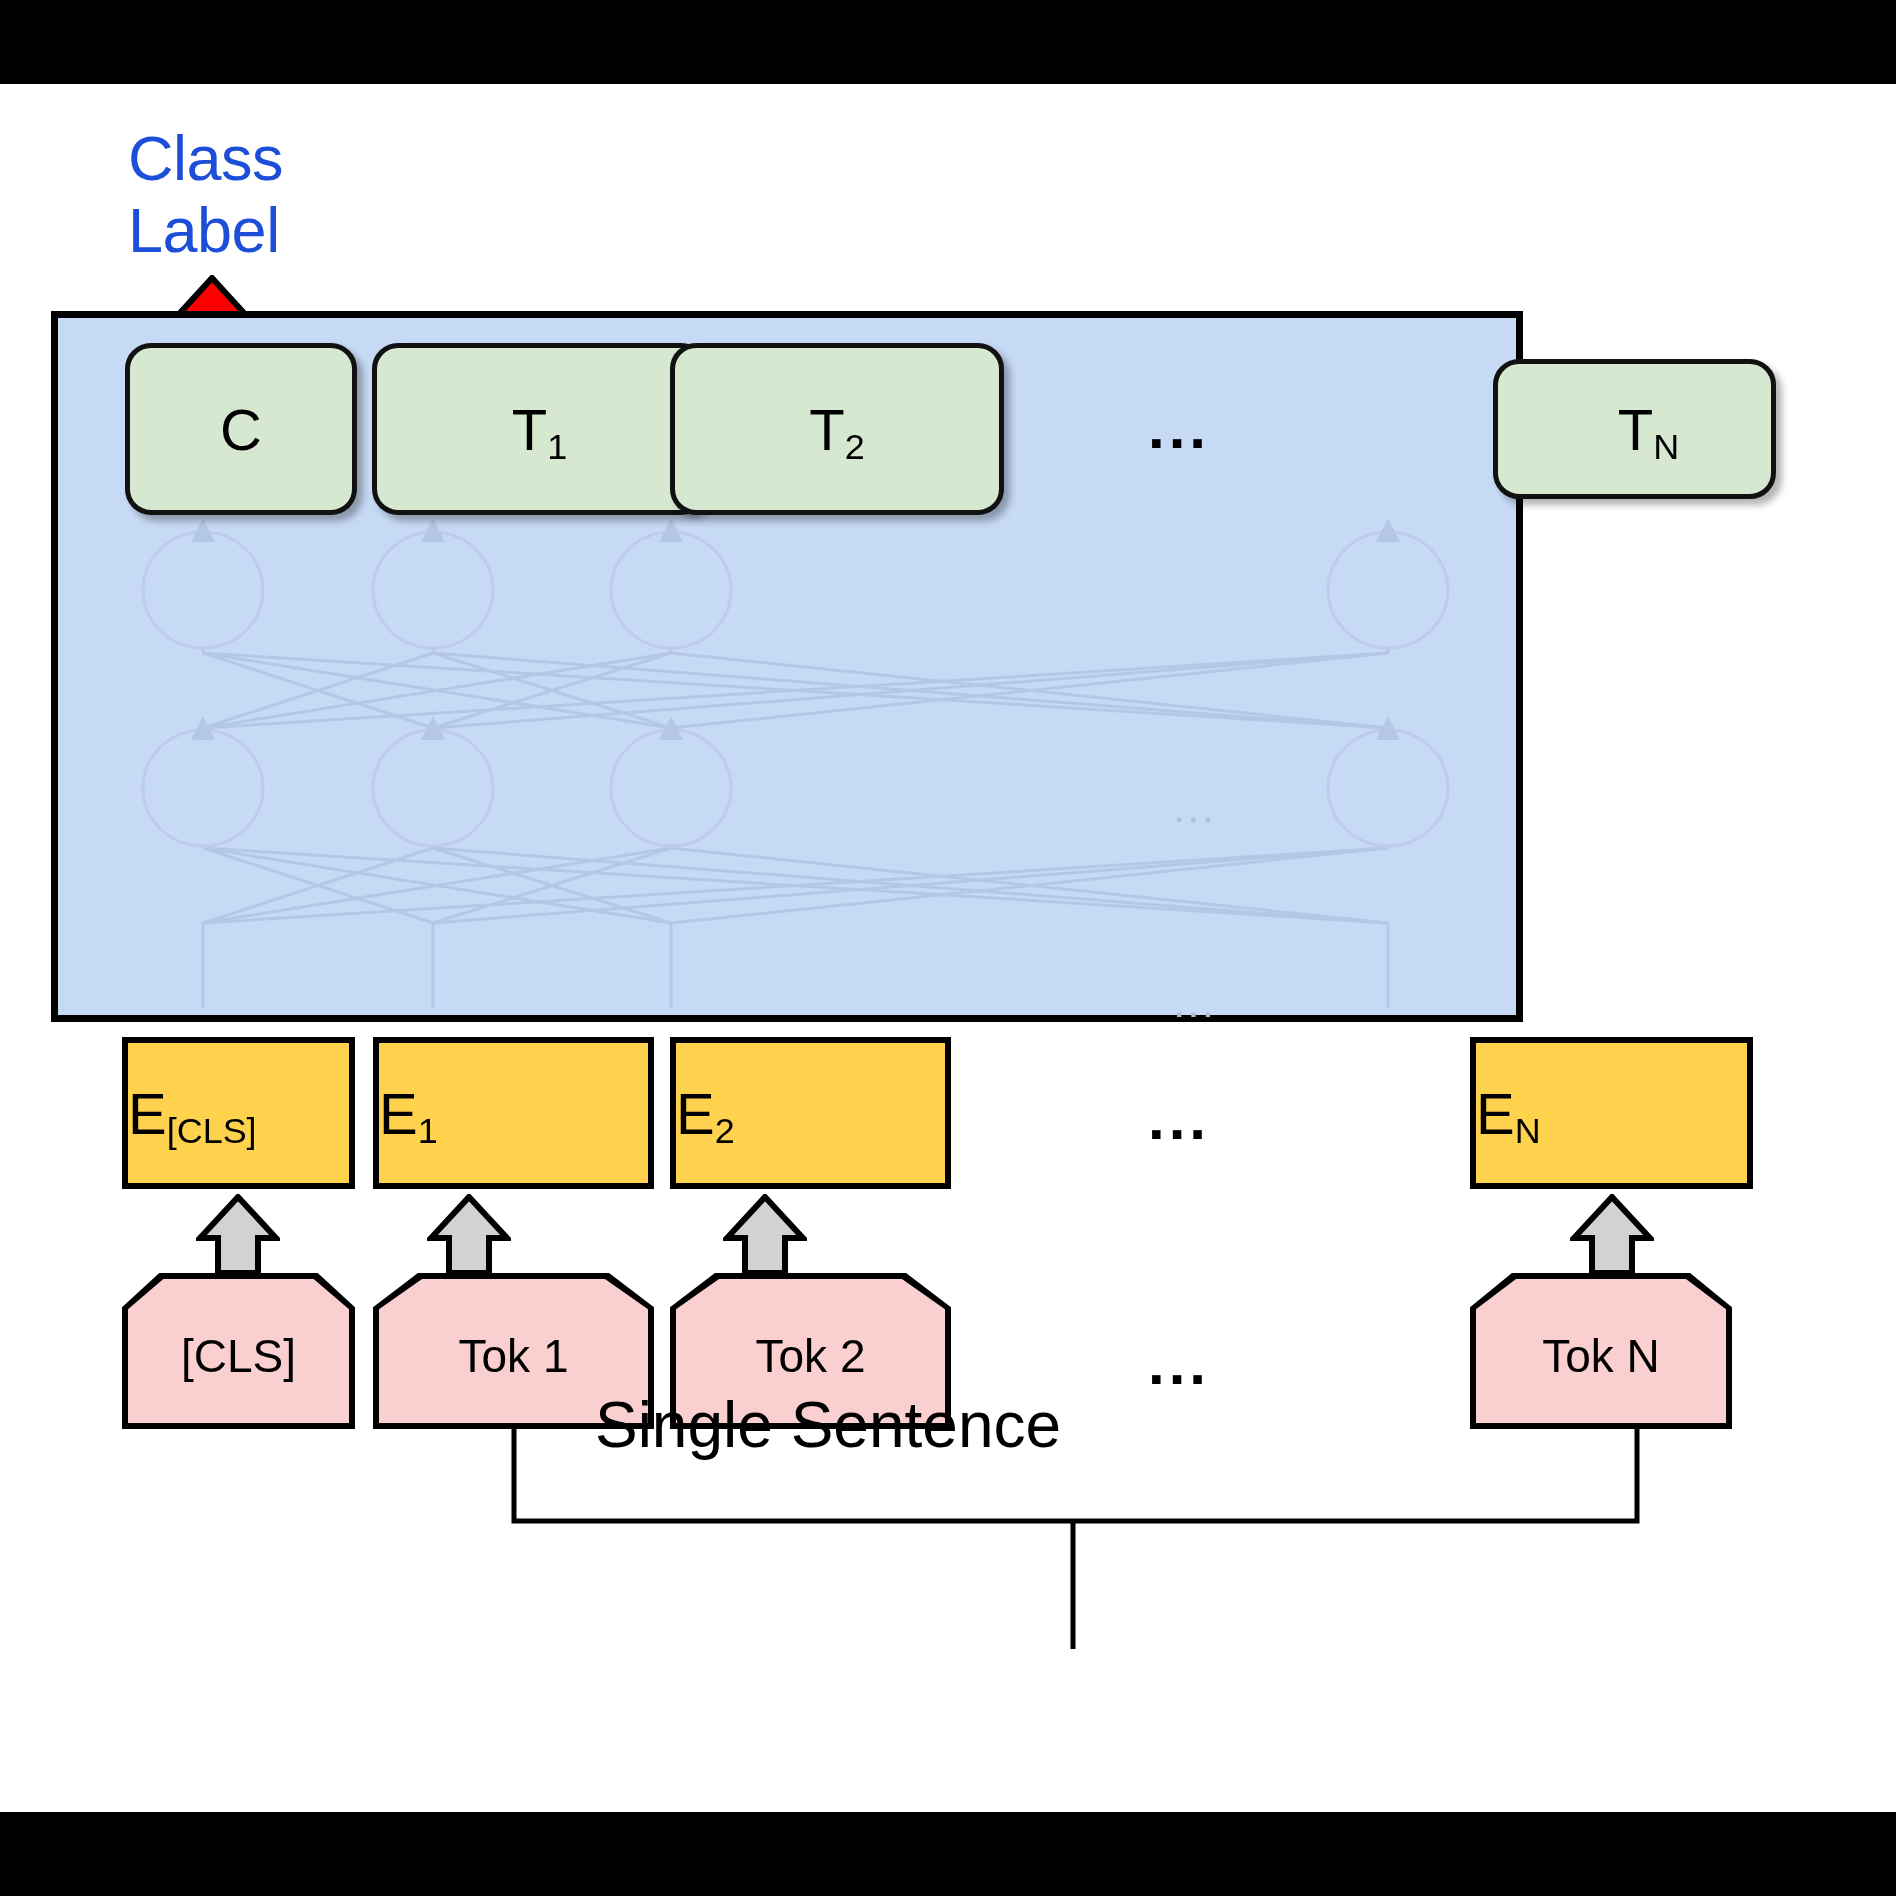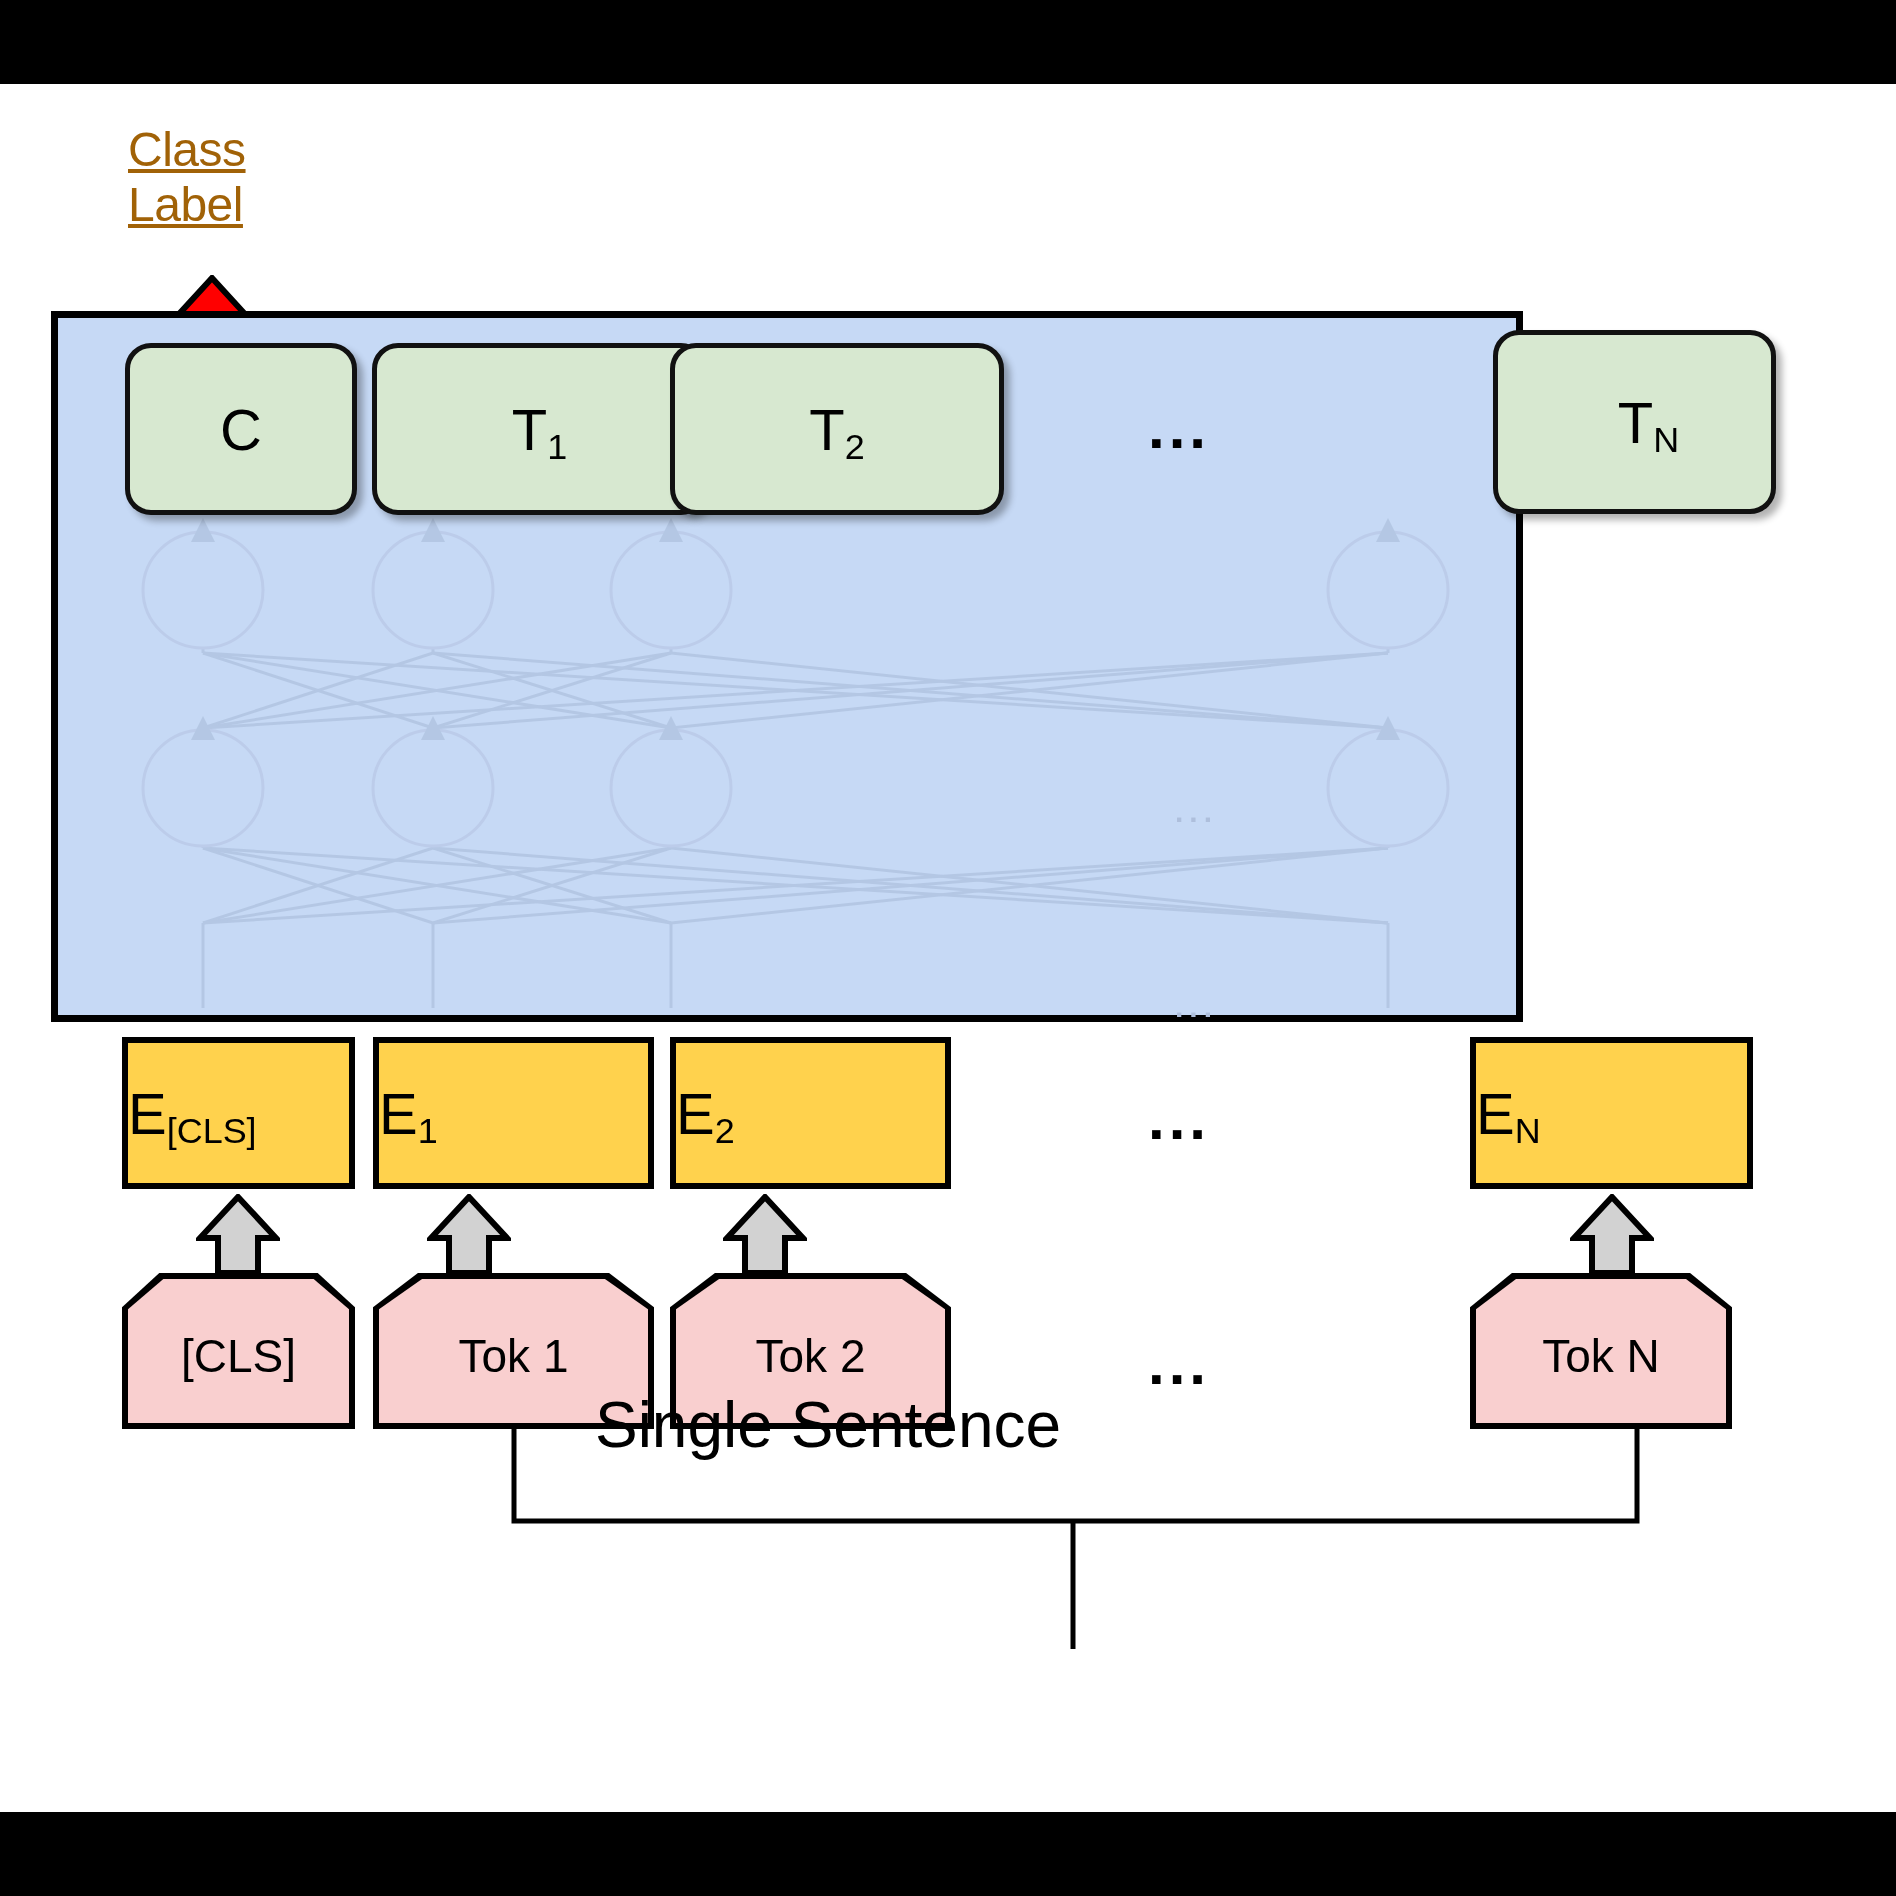--- a/index.html
+++ b/index.html
@@ -27,26 +27,25 @@
     width: 1896px;
     height: 1728px;
     background: #ffffff;
   }
 
   
   #class-label {
     position: absolute;
     left: 128px;
     top: 38px;
-    font-size: 48px;
+    font-size: 63px;
     line-height: 1.15;
-    color: #a16207;
+    color: #1d4ed8;
     white-space: pre;
     letter-spacing: -0.5px;
-    text-decoration: underline;
   }
 
   
   #red-arrow {
     position: absolute;
     left: 166px;
     top: 191px;
     width: 92px;
     height: 118px;
   }
@@ -273,21 +272,21 @@
 
     <div class="tbox" style="left:125px;  top:259px; width:232px; height:172px;">
       <span class="lbl">C</span>
     </div>
     <div class="tbox" style="left:372px;  top:259px; width:335px; height:172px;">
       <span class="lbl">T<sub>1</sub></span>
     </div>
     <div class="tbox" style="left:670px;  top:259px; width:334px; height:172px;">
       <span class="lbl">T<sub>2</sub></span>
     </div>
-    <div class="tbox" style="left:1493px; top:246px; width:283px; height:184px;padding-left:28px;">
+    <div class="tbox" style="left:1493px; top:275px; width:283px; height:140px;padding-left:28px;">
       <span class="lbl">T<sub>N</sub></span>
     </div>
 
     <div class="dots" style="left:1148px; top:314px;">...</div>
 
     <div class="dots-faint" style="left:1175px; top:713px;">...</div>
     <div class="dots-faint" style="left:1175px; top:908px;">...</div>
 
     <div class="ebox" style="left:122px;  top:953px; width:233px; height:152px;">
       <span class="lbl">E<sub>[CLS]</sub></span>

